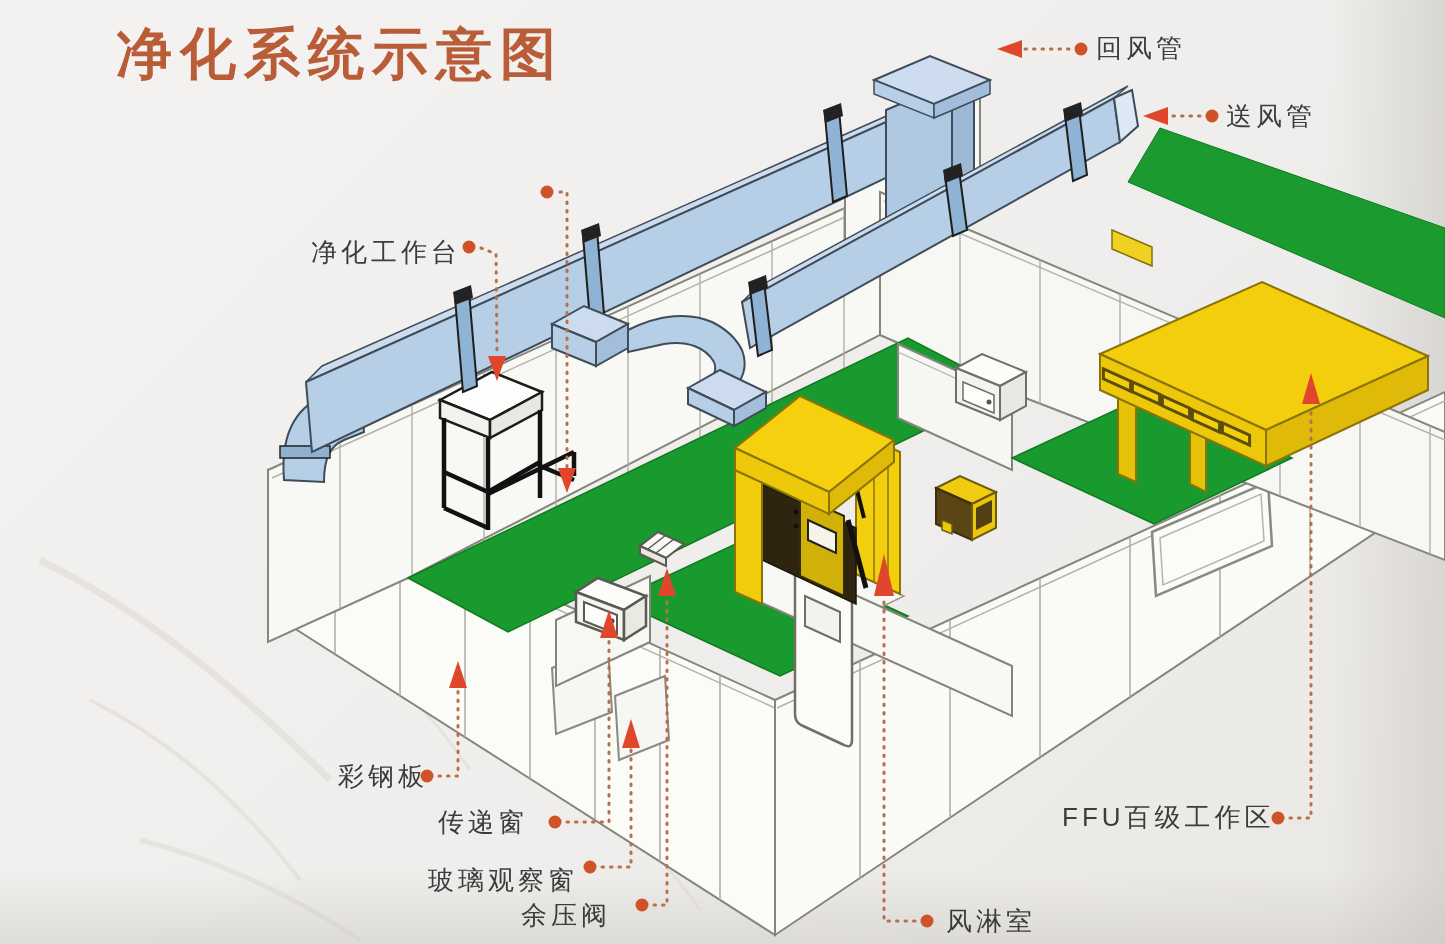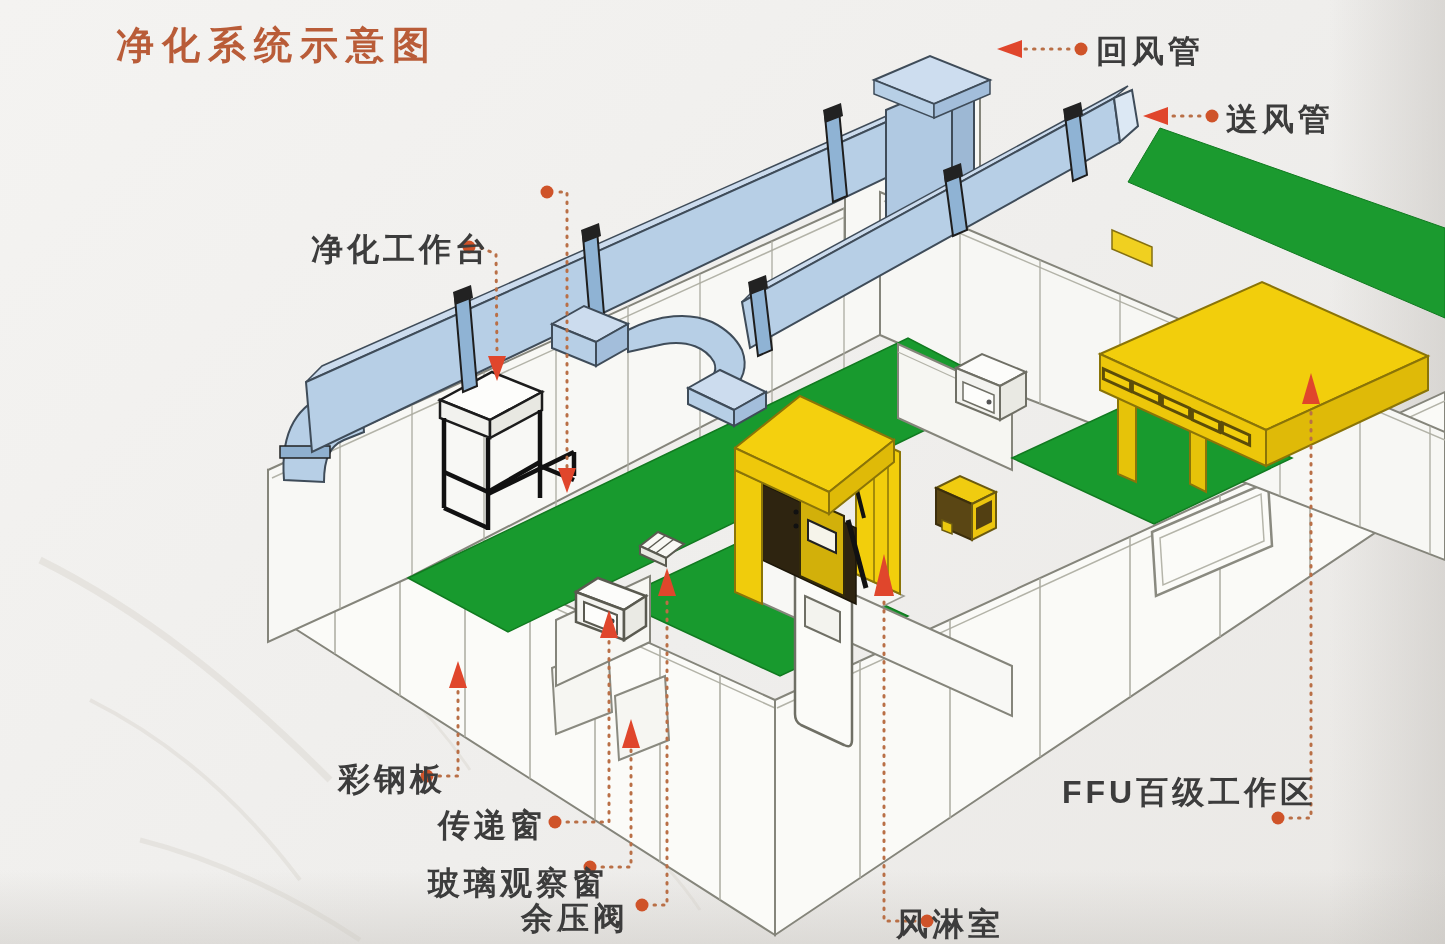--- a/index.html
+++ b/index.html
@@ -1,22 +1,22 @@
 <!DOCTYPE html>
 <html><head>
 <meta charset="utf-8">
 <style>
   html,body{margin:0;padding:0;background:#d8d6d2;}
   .stage{position:relative;width:1445px;height:944px;overflow:hidden;
          background:linear-gradient(135deg,#f4f3f1 0%,#efeeec 55%,#eae8e5 100%);
          font-family:"Liberation Sans","DejaVu Sans",sans-serif;}
   .stage svg{position:absolute;left:0;top:0;}
-  .lbl{position:absolute;font-weight:bold;color:#3c3c3c;font-size:32px;
+  .lbl{position:absolute;font-weight:normal;color:#3c3c3c;font-size:26px;
        letter-spacing:4px;line-height:1;white-space:nowrap;}
-  .title{position:absolute;font-weight:bold;color:#b95c38;font-size:38px;
+  .title{position:absolute;font-weight:bold;color:#b95c38;font-size:56px;
          letter-spacing:8px;line-height:1;white-space:nowrap;}
 </style>
 </head>
 <body>
 
 <div class="stage">
 
 <svg width="1445" height="944" viewBox="0 0 1445 944">
   <defs>
     <linearGradient id="edgeR" x1="0" y1="0" x2="1" y2="0">
@@ -301,21 +301,21 @@
     <polygon points="622,748 640,748 631,719"></polygon>
     <polygon points="658,596 676,596 667,568"></polygon>
     <polygon points="874,596 894,596 884,554"></polygon>
     <polygon points="1302,404 1320,404 1311,373"></polygon>
   </g>
 </svg>
 
 <div class="title" style="left:116px;top:26px;">净化系统示意图</div>
 <div class="lbl" style="left:1096px;top:35px;">回风管</div>
 <div class="lbl" style="left:1226px;top:103px;text-align:right;">送风管</div>
-<div class="lbl" style="left:311px;top:233px;">净化工作台</div>
+<div class="lbl" style="left:311px;top:239px;">净化工作台</div>
 <div class="lbl" style="left:338px;top:763px;">彩钢板</div>
 <div class="lbl" style="left:438px;top:809px;">传递窗</div>
 <div class="lbl" style="left:428px;top:867px;">玻璃观察窗</div>
 <div class="lbl" style="left:521px;top:892px;margin-top:10px;">余压阀</div>
-<div class="lbl" style="left:896px;top:908px;">风淋室</div>
-<div class="lbl" style="left:1062px;top:776px;">FFU百级工作区</div>
+<div class="lbl" style="left:946px;top:908px;">风淋室</div>
+<div class="lbl" style="left:1062px;top:804px;">FFU百级工作区</div>
 
 </div>
 
 </body></html>

